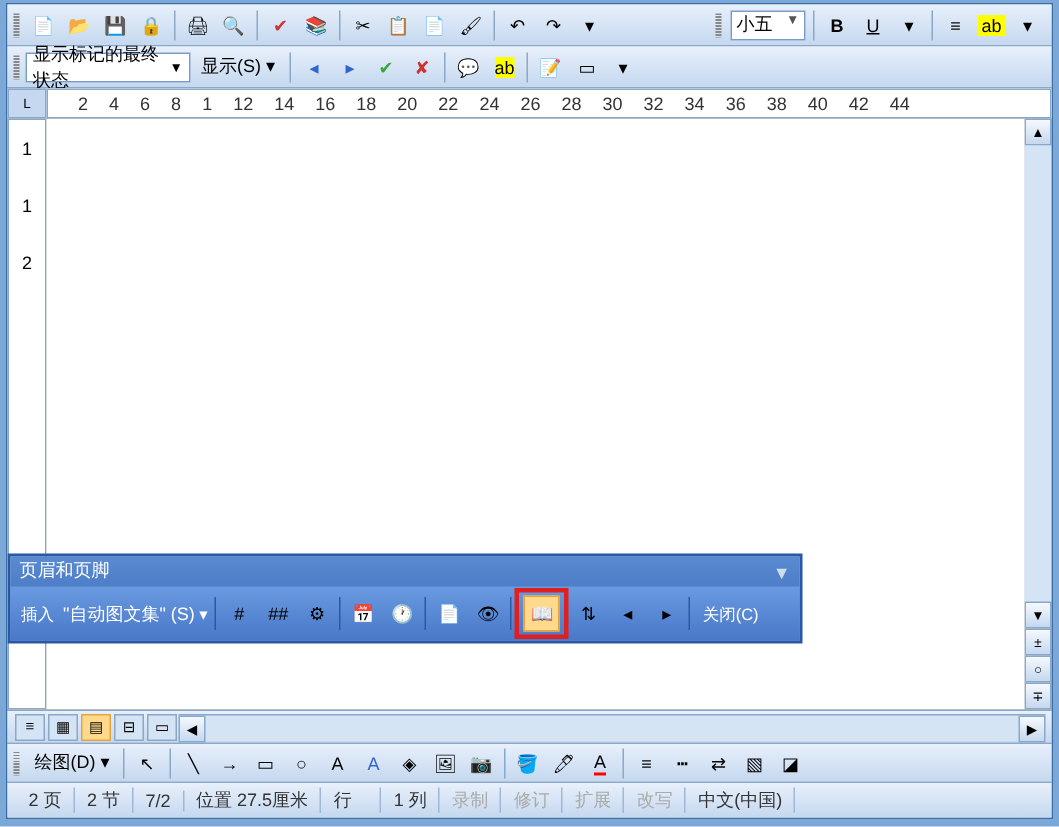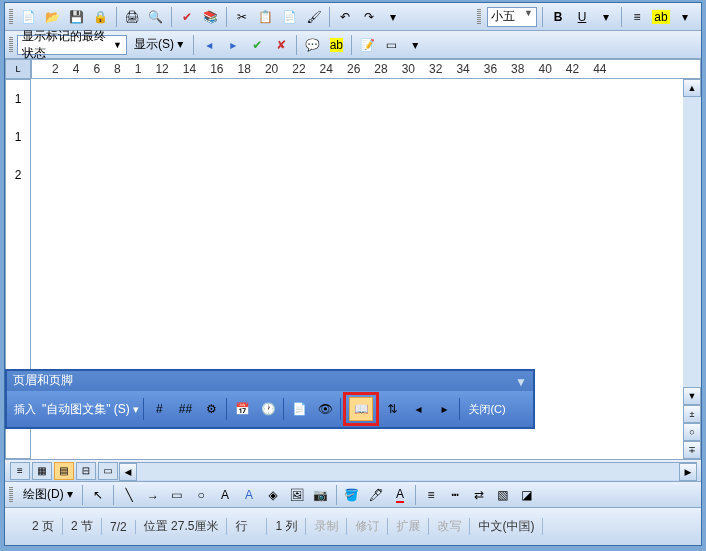--- a/index.html
+++ b/index.html
@@ -41,21 +41,21 @@
 .hf-bar .lbl{color:#fff;padding:0 3px;font-size:11px}
 .hf-btn{width:24px;height:24px;margin:0 1px;display:flex;align-items:center;justify-content:center;cursor:pointer;border:1px solid transparent}
 .hf-highlight{border:3px solid #e02020;padding:2px}
 .hf-close{color:#fff;padding:0 6px;cursor:pointer;font-size:11px}
 .hf-sep{width:1px;height:22px;background:#2858a8;margin:0 2px}
 .view-bar{height:22px;background:linear-gradient(#e8f0fb,#c5d8ef);display:flex;align-items:center;padding:0 4px;border-top:1px solid #8aa8c8}
 .view-btn{width:20px;height:18px;border:1px solid #8aa8c8;margin:0 1px;background:#d5e4f5;cursor:pointer;display:flex;align-items:center;justify-content:center;font-size:10px}
 .view-btn.active{background:#ffd98c;border-color:#e8a33d}
 .draw-bar{height:26px;background:linear-gradient(#e8f0fb,#c5d8ef);display:flex;align-items:center;padding:0 4px;border-top:1px solid #8aa8c8}
 .draw-label{padding:2px 6px;cursor:pointer}
-.status-bar{height:38px;background:linear-gradient(#e8f0fb,#c5d8ef);display:flex;align-items:center;padding:0 19px;border-top:1px solid #8aa8c8;font-size:11px}
+.status-bar{height:24px;background:linear-gradient(#e8f0fb,#c5d8ef);display:flex;align-items:center;padding:0 6px;border-top:1px solid #8aa8c8;font-size:11px}
 .status-cell{padding:0 8px;border-right:1px solid #a0b8d8;color:#333}
 .status-cell.dim{color:#aaa}
 .scroll-h{height:18px;background:#d5e4f5;display:flex;border-top:1px solid #8aa8c8}
 .ico{font-family:Arial;font-size:12px}
 </style>
 </head>
 <body>
 
 <div class="win">
 

